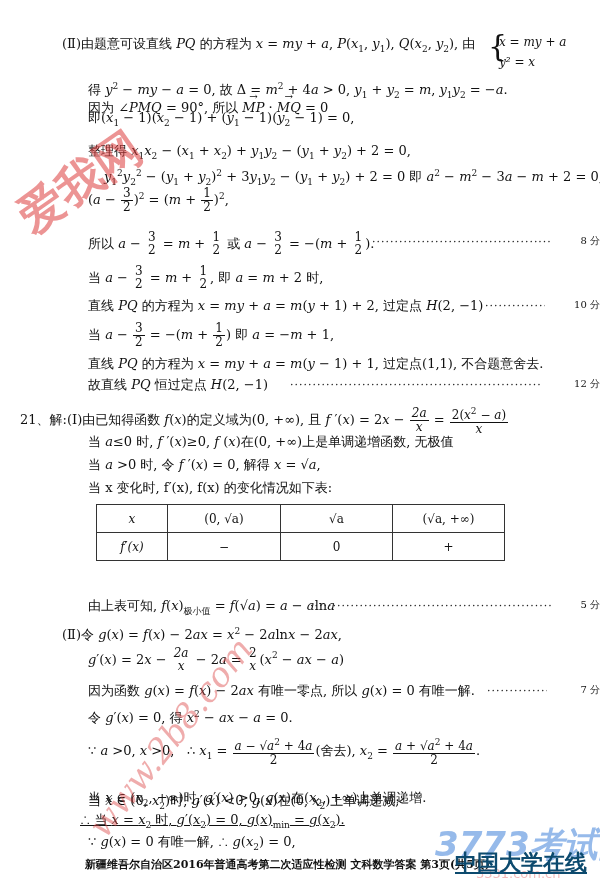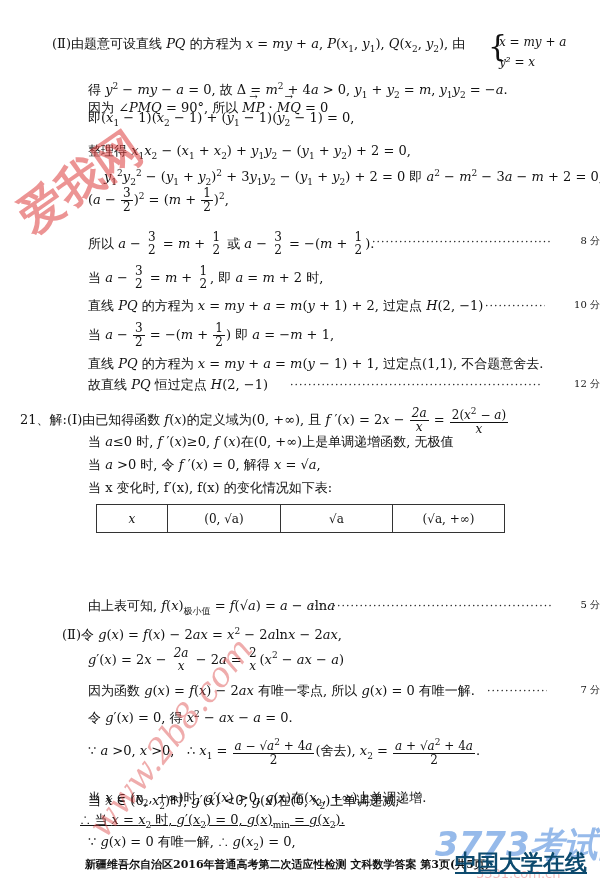--- a/index.html
+++ b/index.html
@@ -27,21 +27,21 @@
   .logo1 { position: absolute; left: 435px; top: 822px; font-size: 34px; font-style: italic; font-weight: bold; color: rgba(80,140,220,0.6); font-family: "DejaVu Sans", sans-serif; white-space: nowrap; }
   .logo2 { position: absolute; left: 455px; top: 848px; font-size: 22px; font-weight: bold; color: #0c4a6e; font-family: "DejaVu Sans", sans-serif; white-space: nowrap; text-decoration: underline; }
   .logo3 { position: absolute; left: 476px; top: 866px; font-size: 13px; color: rgba(230,120,120,0.5); font-family: "DejaVu Sans", sans-serif; white-space: nowrap; }
   .vec { display: inline-block; position: relative; }
   .vec::before { content: "→"; position: absolute; top: -11px; left: 0; right: 0; font-size: 10px; text-align: center; font-style: normal; }
   sup, sub { font-size: 9px; }
 </style>
 </head>
 <body>
 
-<div class="line" style="left:52px; top:36px;">
+<div class="line" style="left:62px; top:36px;">
   (Ⅱ)由题意可设直线 <span class="i">PQ</span> 的方程为 <span class="i">x</span> = <span class="i">my</span> + <span class="i">a</span>, <span class="i">P</span>(<span class="i">x</span><sub>1</sub>, <span class="i">y</span><sub>1</sub>), <span class="i">Q</span>(<span class="i">x</span><sub>2</sub>, <span class="i">y</span><sub>2</sub>), 由
 </div>
 <div class="brace-sys" style="left:488px; top:32px; width:110px; height:40px;">
   <span class="brace">{</span>
   <span class="eq" style="top:2px;">x = my + a</span>
   <span class="eq" style="top:22px;">y² = x</span>
 </div>
 
 <div class="line" style="left:88px; top:78px;">
   得 <span class="i">y</span><sup>2</sup> − <span class="i">my</span> − <span class="i">a</span> = 0, 故 Δ = <span class="i">m</span><sup>2</sup> + 4<span class="i">a</span> &gt; 0, <span class="i">y</span><sub>1</sub> + <span class="i">y</span><sub>2</sub> = <span class="i">m</span>, <span class="i">y</span><sub>1</sub><span class="i">y</span><sub>2</sub> = −<span class="i">a</span>.
@@ -100,20 +100,26 @@
 <div class="line" style="left:88px; top:480px;">当 x 变化时, f′(x), f(x) 的变化情况如下表:</div>
 
 <table class="vt">
   <tbody>
       <tr>
     <td style="width:70px;" class="i">x</td>
     <td style="width:112px;">(0, √a)</td>
     <td style="width:111px;">√a</td>
     <td style="width:111px;">(√a, +∞)</td>
   </tr>
+  <tr>
+    <td class="i">f′(x)</td>
+    <td>−</td>
+    <td>0</td>
+    <td>+</td>
+  </tr>
 </tbody>
   </table>
 
 <div class="line" style="left:88px; top:598px;text-align:right;">
   由上表可知, <span class="i">f</span>(<span class="i">x</span>)<sub>极小值</sub> = <span class="i">f</span>(√<span class="i">a</span>) = <span class="i">a</span> − <span class="i">a</span>ln<span class="i">a</span>
 </div>
 <div class="dots" style="left:310px; top:600px; width:242px;">·········································································································</div>
 <div class="score" style="top:598px;">5 分</div>
 
 <div class="line" style="left:62px; top:623px;">

